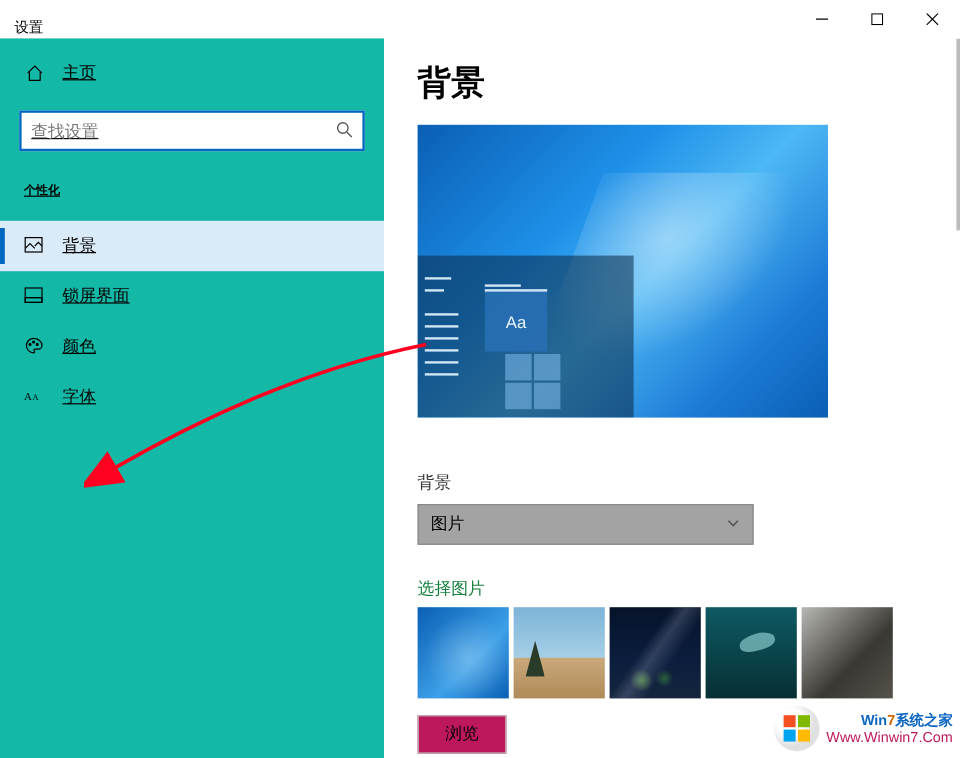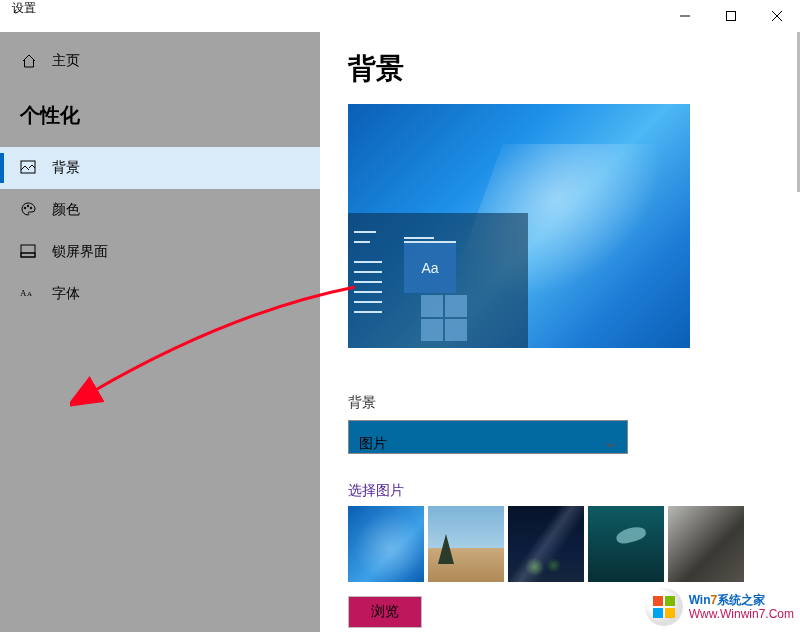--- a/index.html
+++ b/index.html
@@ -1,34 +1,34 @@
 <!DOCTYPE html>
 <html><head>
 <meta charset="utf-8">
 <style>
   * { box-sizing: border-box; margin: 0; padding: 0; }
   body { font-family: "Microsoft YaHei", "Segoe UI", sans-serif; font-size: 14px; color: #000; background: #fff; width: 800px; height: 632px; overflow: hidden; position: relative; }
   
-  .titlebar { height: 32px; display: flex; align-items: flex-start; justify-content: space-between; padding-left: 12px; }
+  .titlebar { height: 32px; display: flex; align-items: flex-end; justify-content: space-between; padding-left: 12px; }
   .titlebar-title { font-size: 12px; }
   .window-controls { display: flex; height: 32px; }
   .win-btn { width: 46px; display: flex; align-items: center; justify-content: center; cursor: default; font-size: 10px; font-family: "Segoe MDL2 Assets", sans-serif; }
   
   .main { display: flex; height: 600px; position: relative; }
   
-  .sidebar { width: 320px; padding: 10px 0 0 0; background: #a3a3a3; }
+  .sidebar { width: 320px; padding: 10px 0 0 0; background: #14b8a6; text-decoration: underline; }
   .home-row { display: flex; align-items: center; gap: 14px; padding: 10px 20px; cursor: default; }
   .icon { width: 18px; height: 18px; display: inline-flex; align-items: center; justify-content: center; }
   
   .search-wrap { margin: 12px 16px 4px 16px; }
   .search-box { display: flex; align-items: center; border: 2px solid #0067c0; background: #fff; height: 34px; padding: 0 8px; }
   .search-box input { flex: 1; border: none; outline: none; font-size: 14px; font-family: inherit; background: transparent; }
   .search-icon { color: #555; font-size: 14px; }
   
-  .section-title { font-weight: 600; padding: 22px 20px 10px 20px; font-size: 20px; }
+  .section-title { font-weight: 600; padding: 22px 20px 10px 20px; font-size: 10px; }
   
   .nav { list-style: none; margin-top: 8px; }
   .nav-item { display: flex; align-items: center; gap: 14px; padding: 12px 20px; position: relative; cursor: default; }
   .nav-item.active { background: #d9eaf8; }
   .nav-item.active::before { content: ""; position: absolute; left: 0; top: 6px; bottom: 6px; width: 4px; background: #0067c0; }
   .nav-icon { width: 18px; height: 18px; }
   
   .content { flex: 1; padding: 18px 30px 0 28px; position: relative; overflow: hidden; }
   .page-title { font-size: 28px; font-weight: 600; margin-bottom: 16px; }
   
@@ -39,24 +39,24 @@
   .mini-col1 .bar { height: 2px; background: #cfe6f7; margin: 8px 0; width: 28px; }
   .mini-col1 .bar.top1 { width: 22px; margin-top: 0; }
   .mini-col1 .bar.top2 { width: 16px; margin-bottom: 18px; }
   .mini-col2 { width: 70px; padding-top: 24px; }
   .mini-col2 .aa { background: rgba(40,110,180,0.9); width: 52px; height: 52px; display: flex; align-items: center; justify-content: center; font-size: 14px; border-top: 2px solid #cfe6f7; margin-top: -2px; }
   .mini-col2 .top-bar { height: 2px; width: 30px; background: #cfe6f7; margin-bottom: 4px; margin-left: 0; }
   .mini-grid { position: absolute; left: 73px; top: 82px; width: 46px; height: 46px; display: grid; grid-template-columns: 1fr 1fr; grid-template-rows: 1fr 1fr; gap: 2px; }
   .mini-grid div { background: rgba(120,180,230,0.6); }
   
   .field-label { margin-top: 46px; font-size: 14px; color: #333; }
-  .dropdown { margin-top: 8px; width: 280px; height: 34px; border: 1px solid #888; display: flex; align-items: flex-end; justify-content: space-between; padding: 0 10px; cursor: default; background: #0369a1; }
+  .dropdown { margin-top: 8px; width: 280px; height: 34px; border: 1px solid #888; display: flex; align-items: center; justify-content: space-between; padding: 0 10px; cursor: default; background: #a3a3a3; }
   .chev { font-size: 11px; color: #555; }
   
-  .thumbs-label { margin-top: 28px; font-size: 14px; color: #4c1d95; }
+  .thumbs-label { margin-top: 28px; font-size: 14px; color: #15803d; }
   .thumbs { display: flex; gap: 4px; margin-top: 6px; }
   .thumb { width: 76px; height: 76px; background: #444; cursor: default; }
   .t1 { background: linear-gradient(135deg,#0a5fb4,#3da0e8 60%, #0a5fb4); position: relative; }
   .t1::after { content:""; position:absolute; inset:0; background: radial-gradient(circle at 55% 55%, rgba(255,255,255,0.25), transparent 60%); }
   .t2 { background: linear-gradient(to bottom,#7db4d8 0%, #a6cee6 55%, #c9a87a 56%, #b08a58 100%); position: relative; }
   .t2::after { content:""; position:absolute; left:10px; bottom:18px; width:16px; height:30px; background:#2a3b2a; clip-path: polygon(50% 0,100% 100%,0 100%); }
   .t3 { background: linear-gradient(to bottom,#06132a 0%, #0c1e3e 60%, #15253d 100%); position: relative; }
   .t3::before { content:""; position:absolute; inset:0; background: radial-gradient(circle at 35% 80%, rgba(140,220,90,0.6) 0, transparent 12%), radial-gradient(circle at 60% 78%, rgba(70,160,60,0.5) 0, transparent 10%); }
   .t3::after { content:""; position:absolute; inset:0; background: linear-gradient(125deg, transparent 40%, rgba(120,130,160,0.35) 50%, transparent 65%); }
   .t4 { background: linear-gradient(to bottom,#0e5a63 0%, #072f34 100%); position: relative; }
@@ -68,21 +68,21 @@
   .scroll-ind { position: absolute; right: 0; top: 0; width: 3px; height: 160px; background: #bcbcbc; }
   
   
   .arrow-svg { position: absolute; pointer-events: none; z-index: 10; }
   
   
   .watermark { position: absolute; right: 6px; bottom: 6px; display: flex; align-items: center; gap: 6px; font-size: 12px; z-index: 20; }
   .watermark .logo { width: 38px; height: 38px; border-radius: 50%; background: radial-gradient(circle at 35% 35%, #fff 0 30%, #e0e0e0 60%); display:grid; grid-template-columns:1fr 1fr; grid-template-rows:1fr 1fr; gap:2px; padding:8px; }
   .watermark .logo span:nth-child(1){background:#f25022;} .watermark .logo span:nth-child(2){background:#7fba00;}
   .watermark .logo span:nth-child(3){background:#00a4ef;} .watermark .logo span:nth-child(4){background:#ffb900;}
-  .watermark .txt { display:flex; flex-direction:column; line-height:1.2; }
+  .watermark .txt { display:flex; flex-direction:column; line-height:1.2;text-align:right; }
   .watermark .l1 { color:#0b66c3; font-weight:600; }
   .watermark .l1 .seven { color:#d06800; }
   .watermark .l2 { color:#be185d; }
 </style>
 </head>
 <body>
 
 <div class="titlebar">
   <span class="titlebar-title">设置</span>
   <div class="window-controls">
@@ -109,53 +109,64 @@
   <div class="sidebar">
     <div class="home-row">
       <span class="icon">
         <svg width="16" height="16" viewBox="0 0 16 16" fill="none" stroke="#000" stroke-width="1">
             <path d="M2 8 L8 2 L14 8 M3.5 7 V14 H12.5 V7"></path>
           </svg>
       </span>
       <span>主页</span>
     </div>
 
+    <div class="search-wrap">
+      <div class="search-box">
+        <input type="text" placeholder="查找设置" style="">
+        <span class="search-icon">
+          <svg width="14" height="14" viewBox="0 0 16 16" fill="none" stroke="#555" stroke-width="1.3">
+              <circle cx="6.5" cy="6.5" r="5"></circle>
+              <line x1="10.5" y1="10.5" x2="15" y2="15"></line>
+            </svg>
+        </span>
+      </div>
+    </div>
 
     <div class="section-title">个性化</div>
 
     <ul class="nav">
       <li class="nav-item active">
         <span class="nav-icon">
           <svg width="16" height="16" viewBox="0 0 16 16" fill="none" stroke="#000" stroke-width="1">
               <rect x="1" y="2" width="14" height="12"></rect>
               <path d="M1 11 L5 7 L9 11 M9 9 L12 6 L15 9"></path>
             </svg>
         </span>
         <span>背景</span>
+      </li>
+      <li class="nav-item">
+        <span class="nav-icon">
+          <svg width="16" height="16" viewBox="0 0 16 16" fill="none" stroke="#000" stroke-width="1">
+              <rect x="1" y="2" width="14" height="12"></rect>
+              <rect x="1" y="10" width="14" height="4" fill="#000" fill-opacity="0"></rect>
+              <line x1="1" y1="10" x2="15" y2="10"></line>
+            </svg>
+        </span>
+        <span>锁屏界面</span>
       </li>
       <li class="nav-item">
         <span class="nav-icon">
           <svg width="16" height="16" viewBox="0 0 16 16" fill="none" stroke="#000" stroke-width="1">
               <path d="M8 2a6 6 0 1 0 0 12c1 0 1-1 .4-1.6-.6-.6 0-1.4.9-1.4H12a3 3 0 0 0 3-3c0-3.3-3.1-6-7-6z"></path>
               <circle cx="5" cy="7" r=".8" fill="#000"></circle>
               <circle cx="8" cy="5" r=".8" fill="#000"></circle>
               <circle cx="11" cy="7" r=".8" fill="#000"></circle>
             </svg>
         </span>
         <span>颜色</span>
-      </li>
-      <li class="nav-item">
-        <span class="nav-icon">
-          <svg width="16" height="16" viewBox="0 0 16 16" fill="none" stroke="#000" stroke-width="1">
-              <rect x="1" y="2" width="14" height="12"></rect>
-              <rect x="1" y="10" width="14" height="4" fill="#000" fill-opacity="0"></rect>
-              <line x1="1" y1="10" x2="15" y2="10"></line>
-            </svg>
-        </span>
-        <span>锁屏界面</span>
       </li>
       <li class="nav-item">
         <span class="nav-icon">
           <svg width="16" height="14" viewBox="0 0 16 14" fill="#000">
               <text x="0" y="11" font-size="9" font-family="serif">A</text>
               <text x="7" y="11" font-size="7" font-family="serif">A</text>
             </svg>
         </span>
         <span>字体</span>
       </li>

